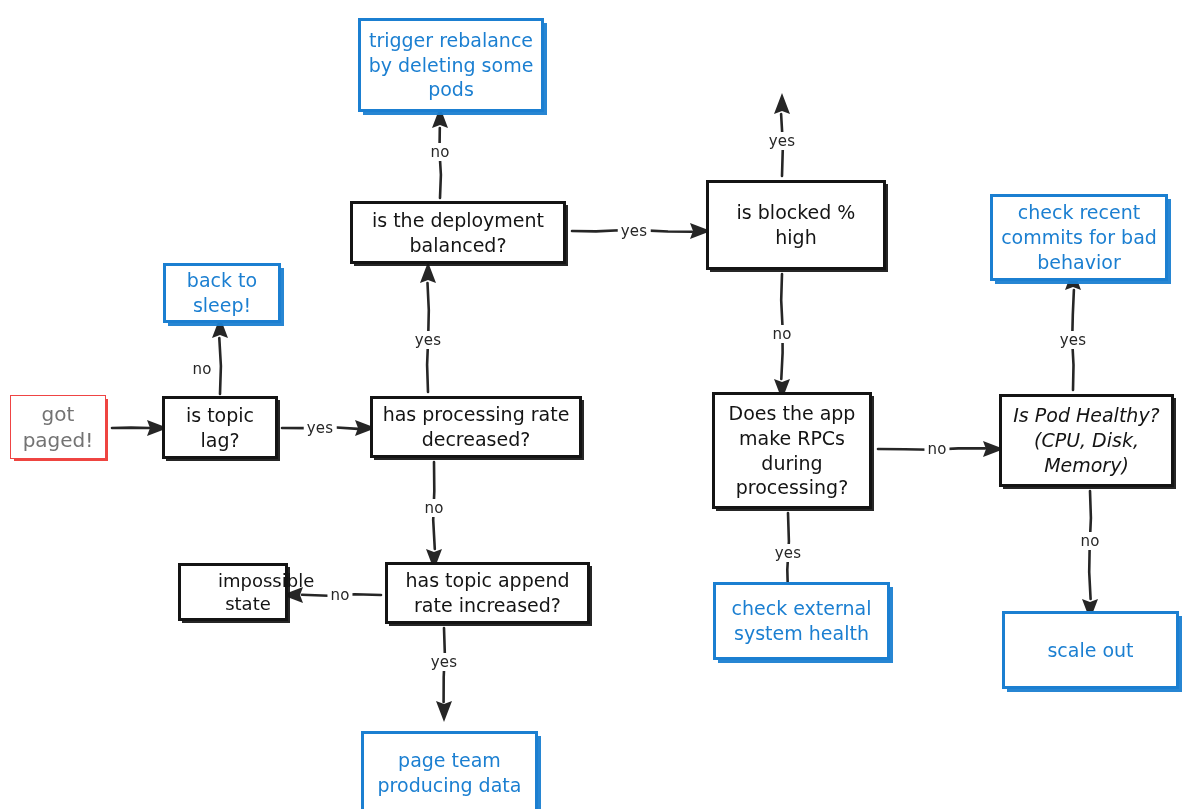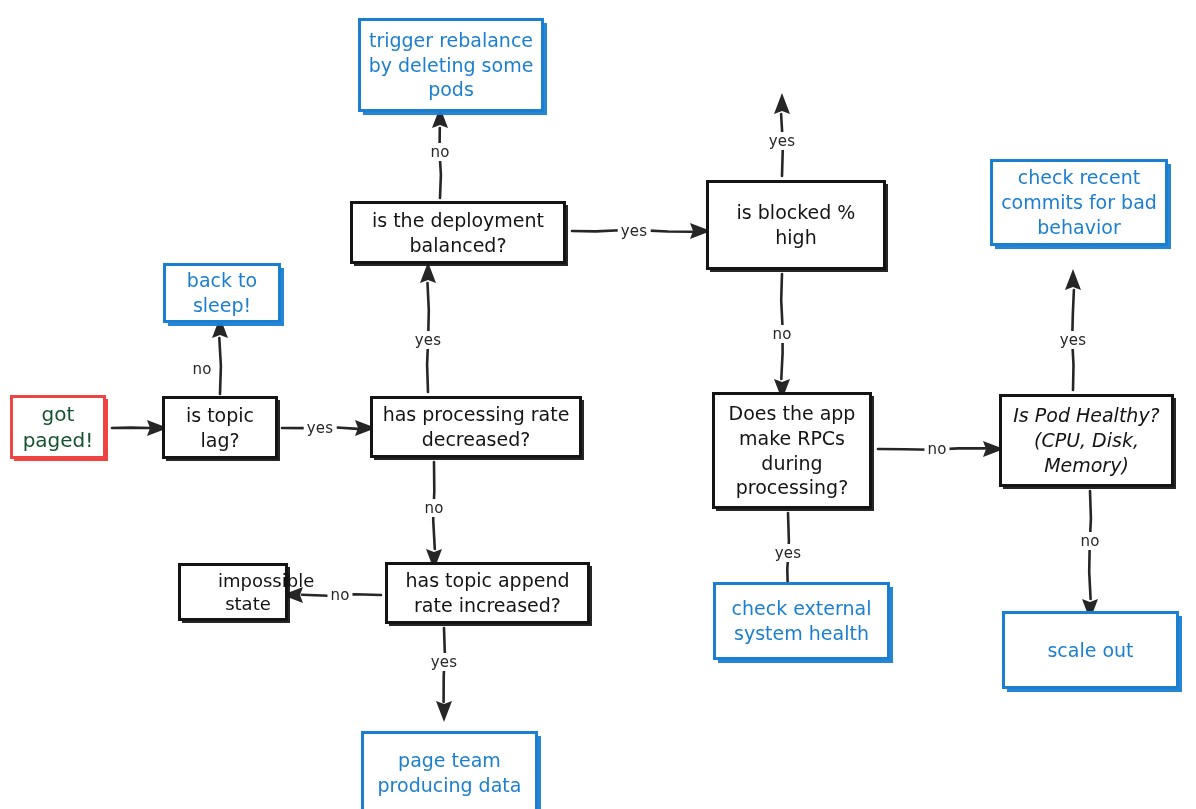--- a/index.html
+++ b/index.html
@@ -46,22 +46,22 @@
     box-shadow: 3px 3px 0 -1px rgba(20,20,20,0.92);
   }
   
   .n-blue {
     border: 3px solid #1b7fd1;
     color: #1b7fd1;
     box-shadow: 4px 4px 0 -1px rgba(27,127,209,0.95);
   }
   
   .n-red {
-    border: 3px solid #ef4444;
-    color: #14532d;
+    border: 1px solid #ef4444;
+    color: #737373;
     box-shadow: 3px 3px 0 -1px rgba(236,49,43,0.9);
   }
   .edge-label {
     position: absolute;
     color: #262626;
     font-size: 15px;
     background: #ffffff;
     padding: 0 3px;
     z-index: 4;
     white-space: nowrap;
@@ -155,21 +155,21 @@
     </div>
     <div class="node n-blue" style="left: 713px; top: 582px; width: 177px; height: 78px;">
       <span class="txt" style="font-size: 19px;">check external
 system health</span>
     </div>
     <div class="node n-black" style="left: 999px; top: 394px; width: 175px; height: 93px; font-style: italic;">
       <span class="txt" style="font-size: 19px;">Is Pod Healthy?
 (CPU, Disk,
 Memory)</span>
     </div>
-    <div class="node n-blue" style="left: 990px; top: 159px; width: 178px; height: 87px;">
+    <div class="node n-blue" style="left: 990px; top: 194px; width: 178px; height: 87px;">
       <span class="txt" style="font-size: 19px;">check recent
 commits for bad
 behavior</span>
     </div>
     <div class="node n-blue" style="left: 1002px; top: 611px; width: 177px; height: 78px;">
       <span class="txt" style="font-size: 19px;">scale out</span>
     </div>
     <div class="edge-label rot" style="left: 202px; top: 369px;">no</div>
     <div class="edge-label rot" style="left: 320px; top: 428px;">yes</div>
     <div class="edge-label rot" style="left: 428px; top: 340px;">yes</div>

